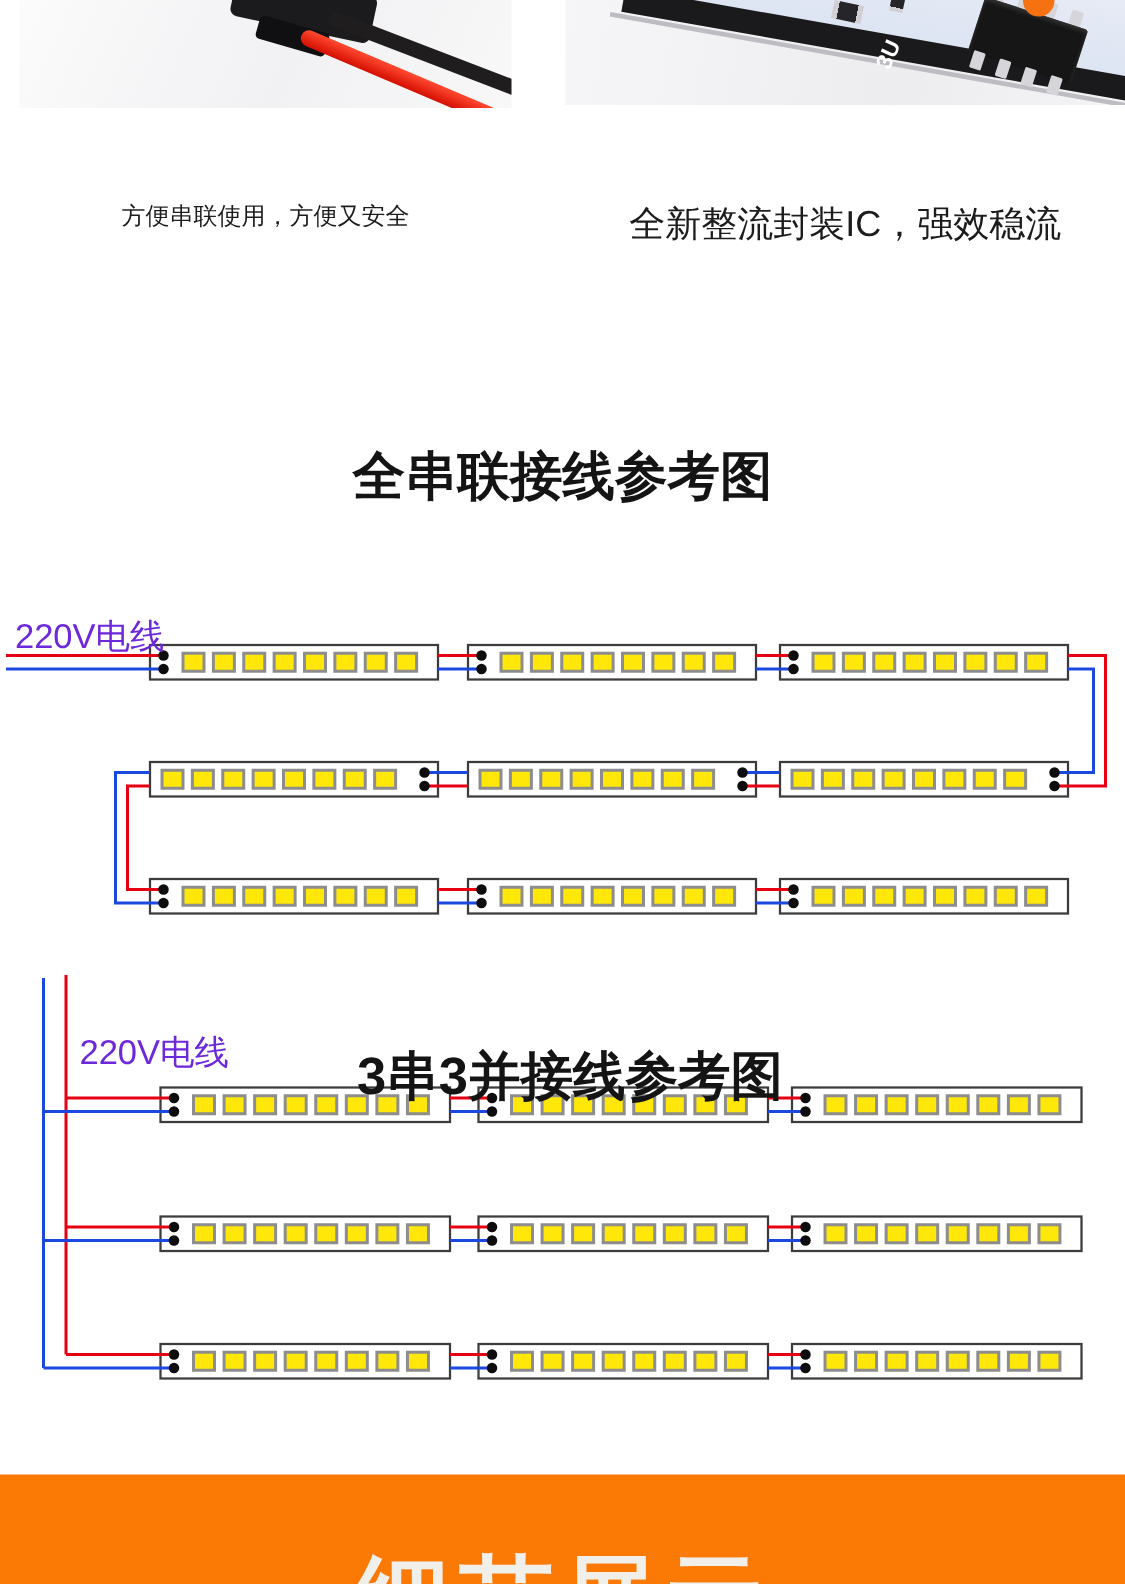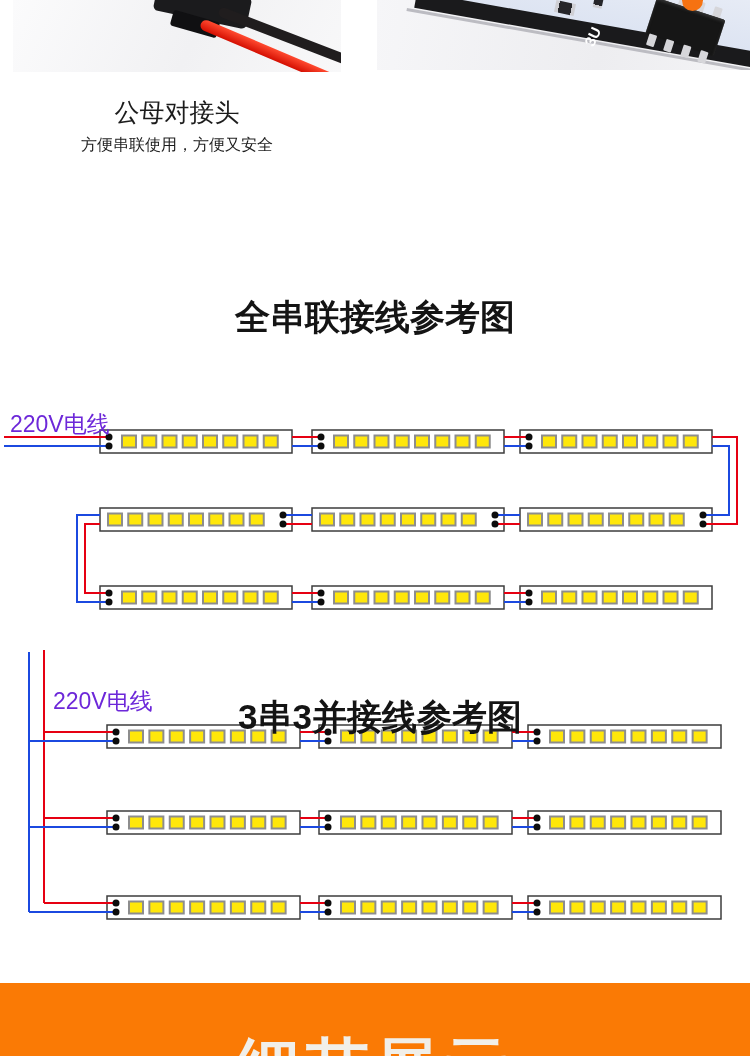--- a/index.html
+++ b/index.html
@@ -89,22 +89,22 @@
       <div class="ic-pin" style="left:70px;top:2px"></div>
       <div class="ic-body"></div>
       <div class="ic-pin" style="left:16px;top:48px"></div>
       <div class="ic-pin" style="left:34px;top:48px"></div>
       <div class="ic-pin" style="left:52px;top:48px"></div>
       <div class="ic-pin" style="left:70px;top:48px"></div>
     </div>
     <div class="orange-dot"></div>
   </div>
 
-  <div id="cap-l1" class="caption">公母对接头</div>
   <div id="cap-l2" class="caption">方便串联使用，方便又安全</div>
+  <div id="cap-r2" class="caption">全新整流封装IC，强效稳流</div>
 
   <div id="title-series" class="sec-title">全串联接线参考图</div>
 
   <svg id="diagram-svg" viewBox="0 0 750 1056">
     <g id="g-series">
         <rect x="100" y="430" width="192" height="23" fill="#ffffff" stroke="#3c3c3c" stroke-width="1.5"></rect>
         <rect x="122" y="435.5" width="14" height="12" fill="#ffe70a" stroke="#8d8d8d" stroke-width="2"></rect>
         <rect x="142.25" y="435.5" width="14" height="12" fill="#ffe70a" stroke="#8d8d8d" stroke-width="2"></rect>
         <rect x="162.5" y="435.5" width="14" height="12" fill="#ffe70a" stroke="#8d8d8d" stroke-width="2"></rect>
         <rect x="182.75" y="435.5" width="14" height="12" fill="#ffe70a" stroke="#8d8d8d" stroke-width="2"></rect>

